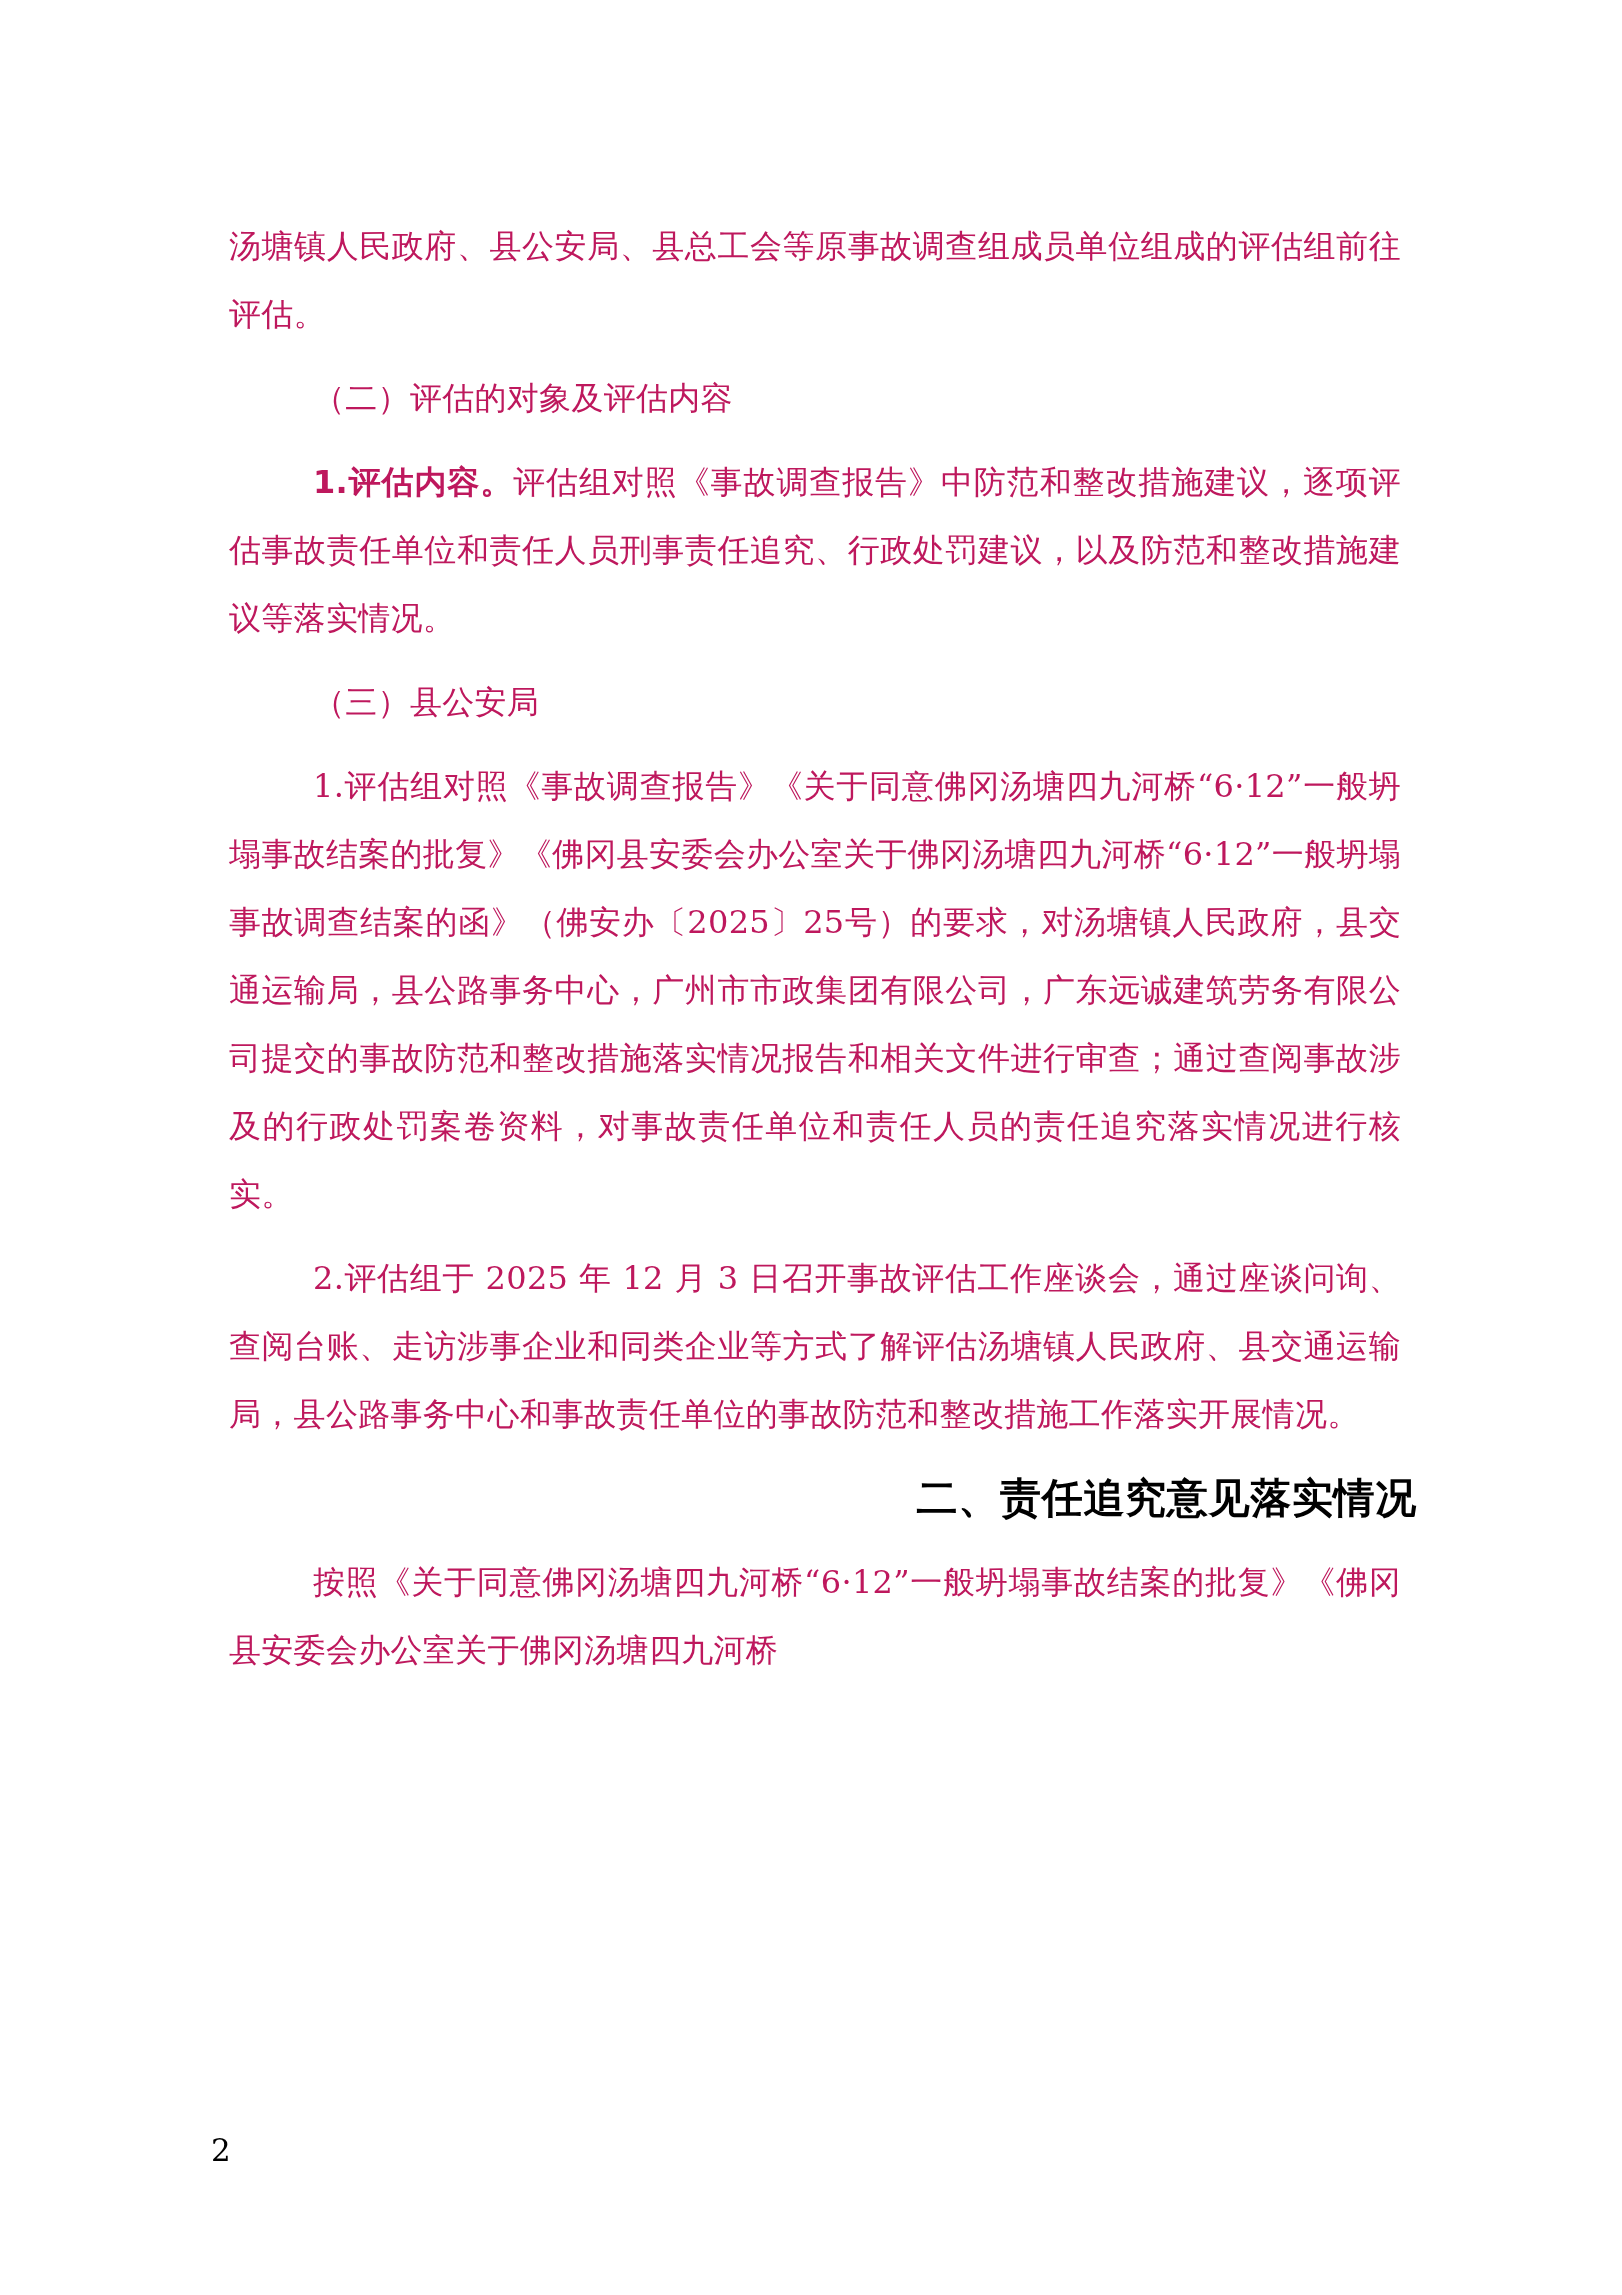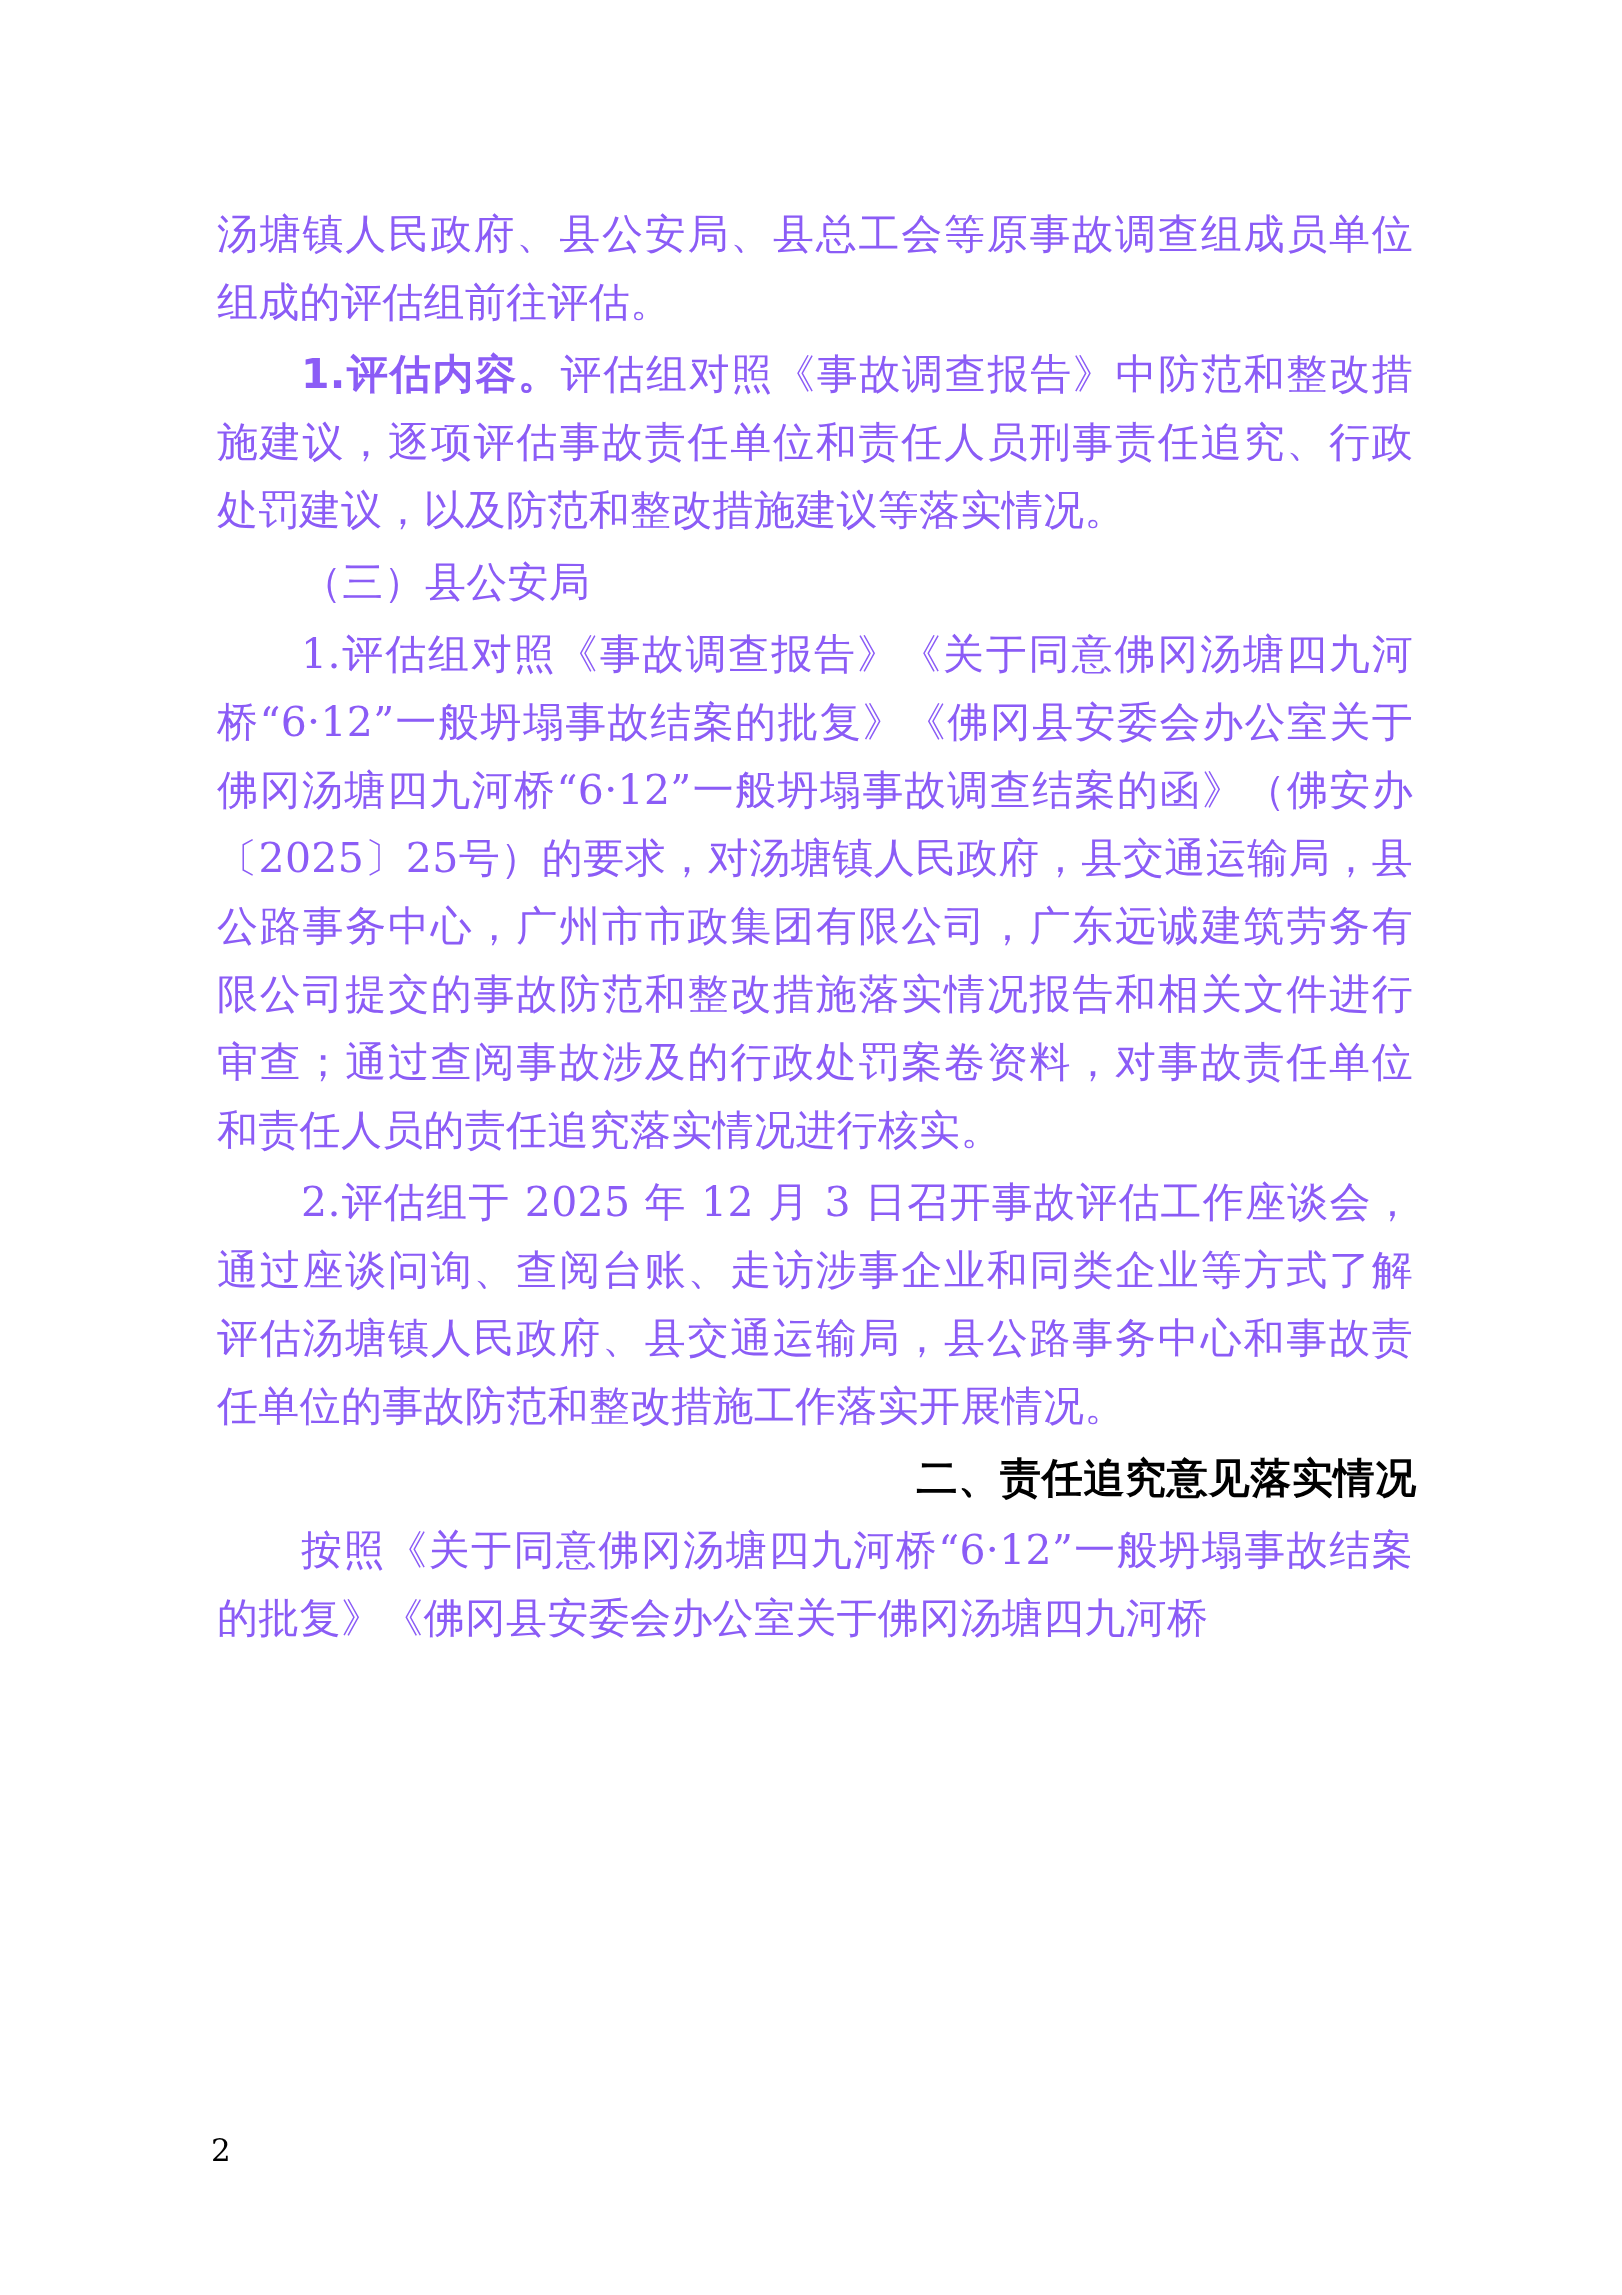--- a/index.html
+++ b/index.html
@@ -17,27 +17,27 @@
     box-sizing: border-box;
   }
   .body-area {
     position: absolute;
     left: 213px;
     top: 196px;
     width: 1204px;
   }
   .para {
     font-family: "DejaVu Serif", "Liberation Serif", serif;
-    font-size: 41px;
+    font-size: 32px;
     line-height: 68px;
-    color: #8b5cf6;
+    color: #be185d;
     text-align: justify;
     text-justify: inter-character;
     letter-spacing: 0.3px;
-    margin: 4px;
+    margin: 16px;
     word-break: break-all;
   }
   .indent-2 {
     text-indent: 84px;
   }
   .noindent {
     text-indent: 0;
   }
   .heading {
     font-family: "DejaVu Sans", "Liberation Sans", sans-serif;
@@ -67,20 +67,21 @@
 </style>
 </head>
 <body>
 
 <div class="page">
 
   <div class="body-area">
 
     <p class="para noindent">汤塘镇人民政府、县公安局、县总工会等原事故调查组成员单位组成的评估组前往评估。</p>
 
+    <p class="para indent-2">（二）评估的对象及评估内容</p>
 
 
     <p class="para indent-2"><span class="runhead">1.评估内容。</span><span>评估组对照《事故调查报告》中防范和整改措施建议，逐项评估事故责任单位和责任人员刑事责任追究、行政处罚建议，以及防范和整改措施建议等落实情况。</span></p>
 
     <p class="para indent-2">（三）县公安局</p>
 
     <p class="para indent-2">1.评估组对照《事故调查报告》《关于同意佛冈汤塘四九河桥“6·12”一般坍塌事故结案的批复》《佛冈县安委会办公室关于佛冈汤塘四九河桥“6·12”一般坍塌事故调查结案的函》（佛安办〔2025〕25号）的要求，对汤塘镇人民政府，县交通运输局，县公路事务中心，广州市市政集团有限公司，广东远诚建筑劳务有限公司提交的事故防范和整改措施落实情况报告和相关文件进行审查；通过查阅事故涉及的行政处罚案卷资料，对事故责任单位和责任人员的责任追究落实情况进行核实。</p>
 
     <p class="para indent-2">2.评估组于 2025 年 12 月 3 日召开事故评估工作座谈会，通过座谈问询、查阅台账、走访涉事企业和同类企业等方式了解评估汤塘镇人民政府、县交通运输局，县公路事务中心和事故责任单位的事故防范和整改措施工作落实开展情况。</p>
 

